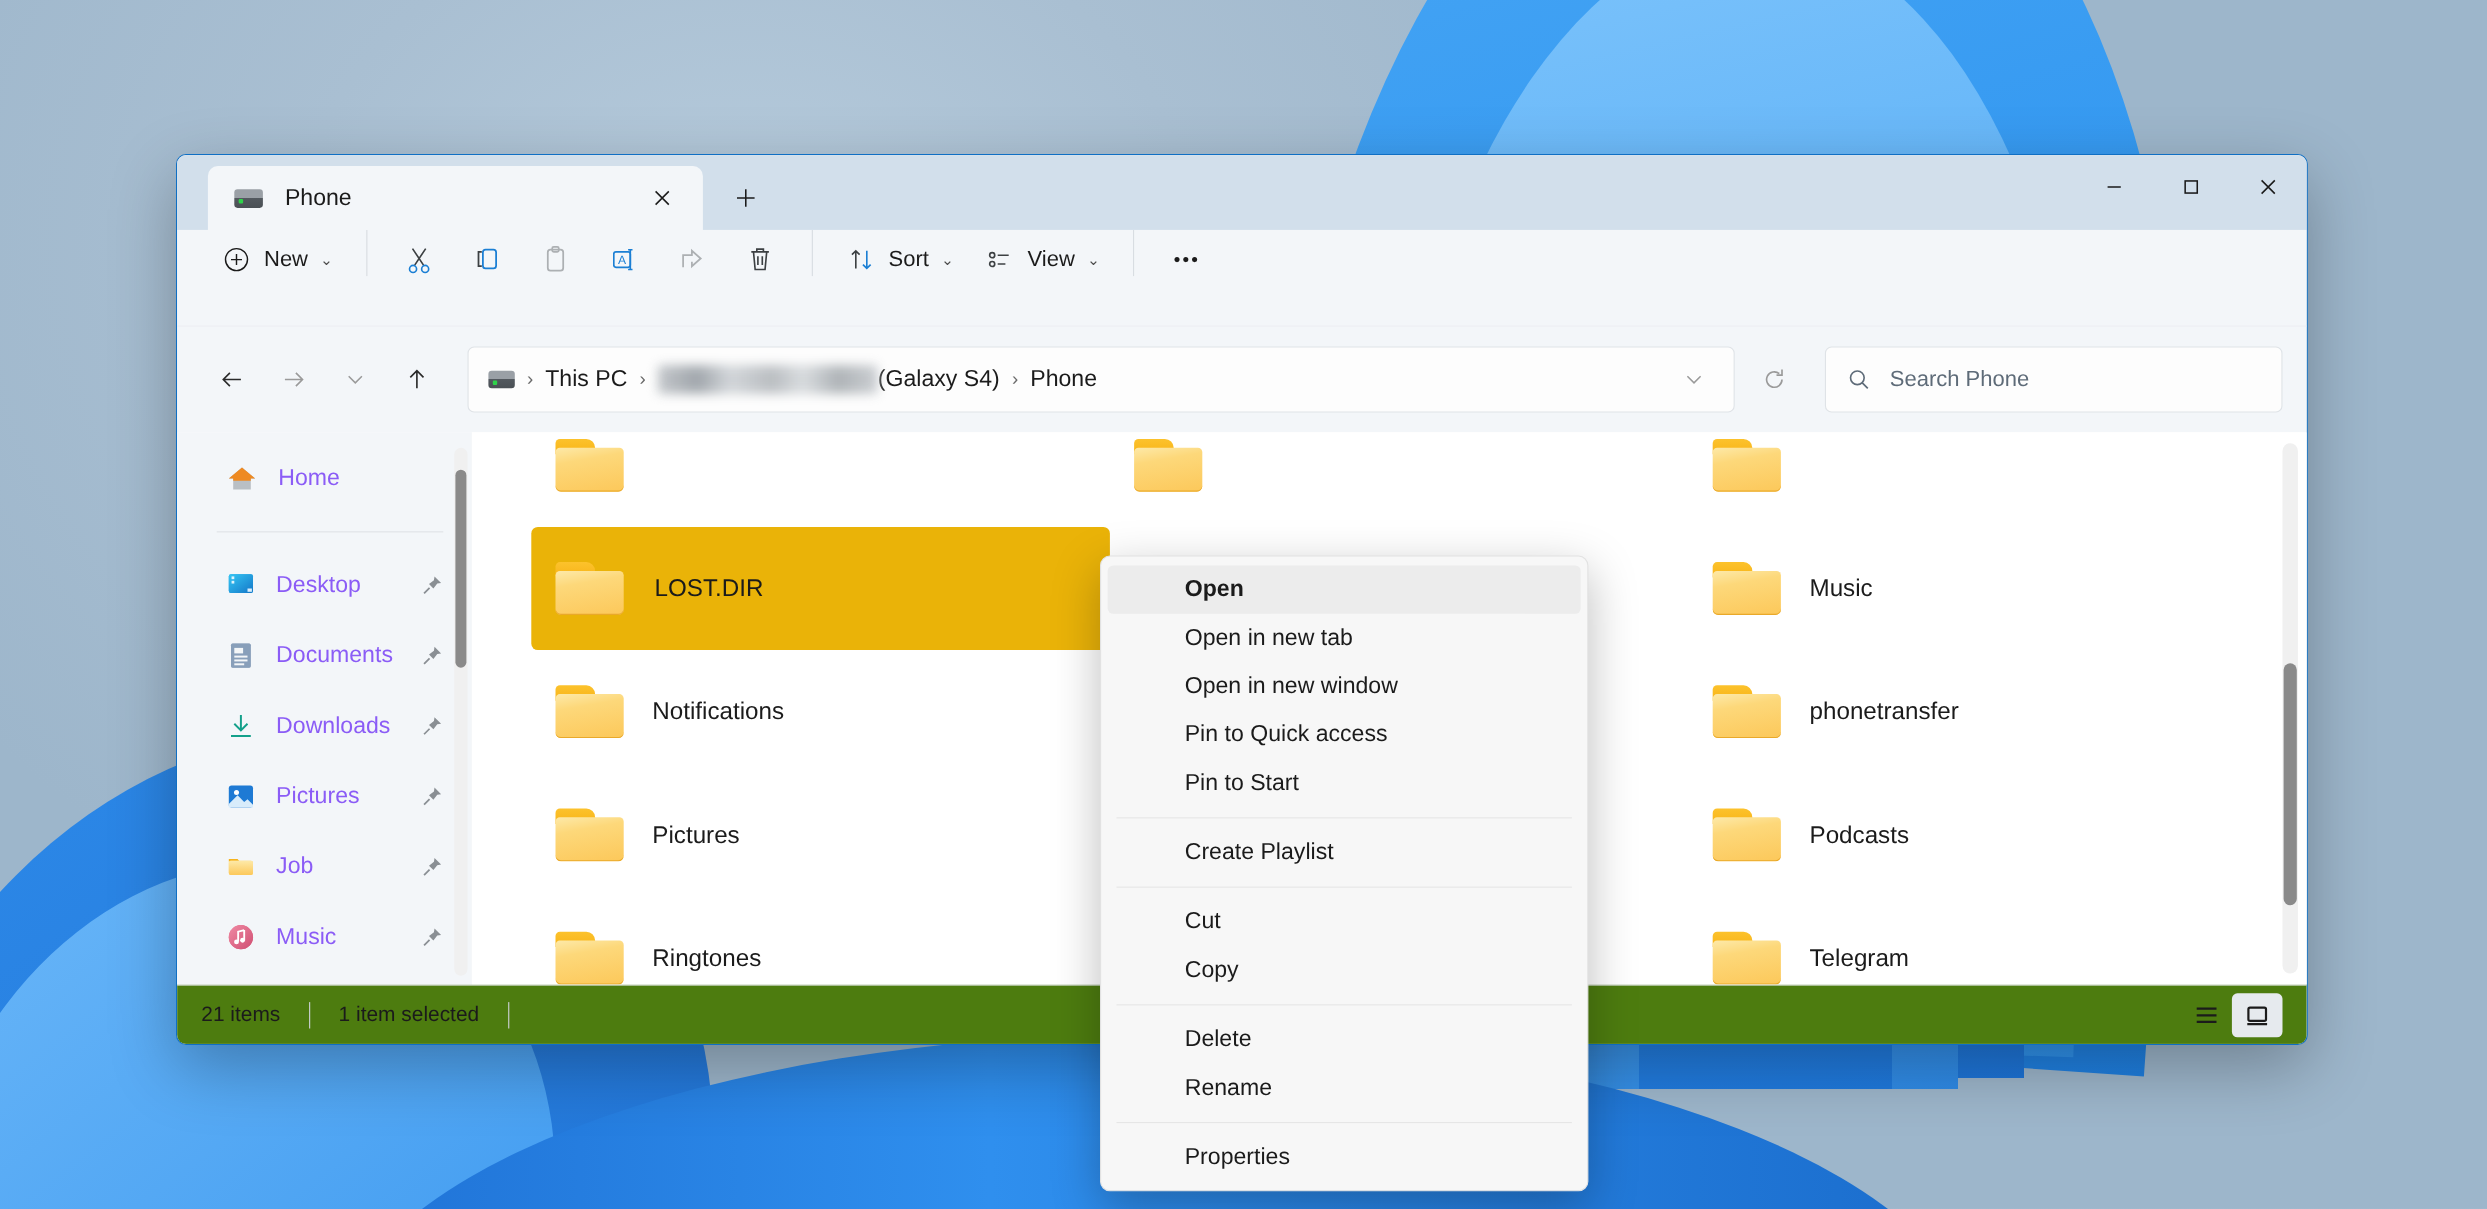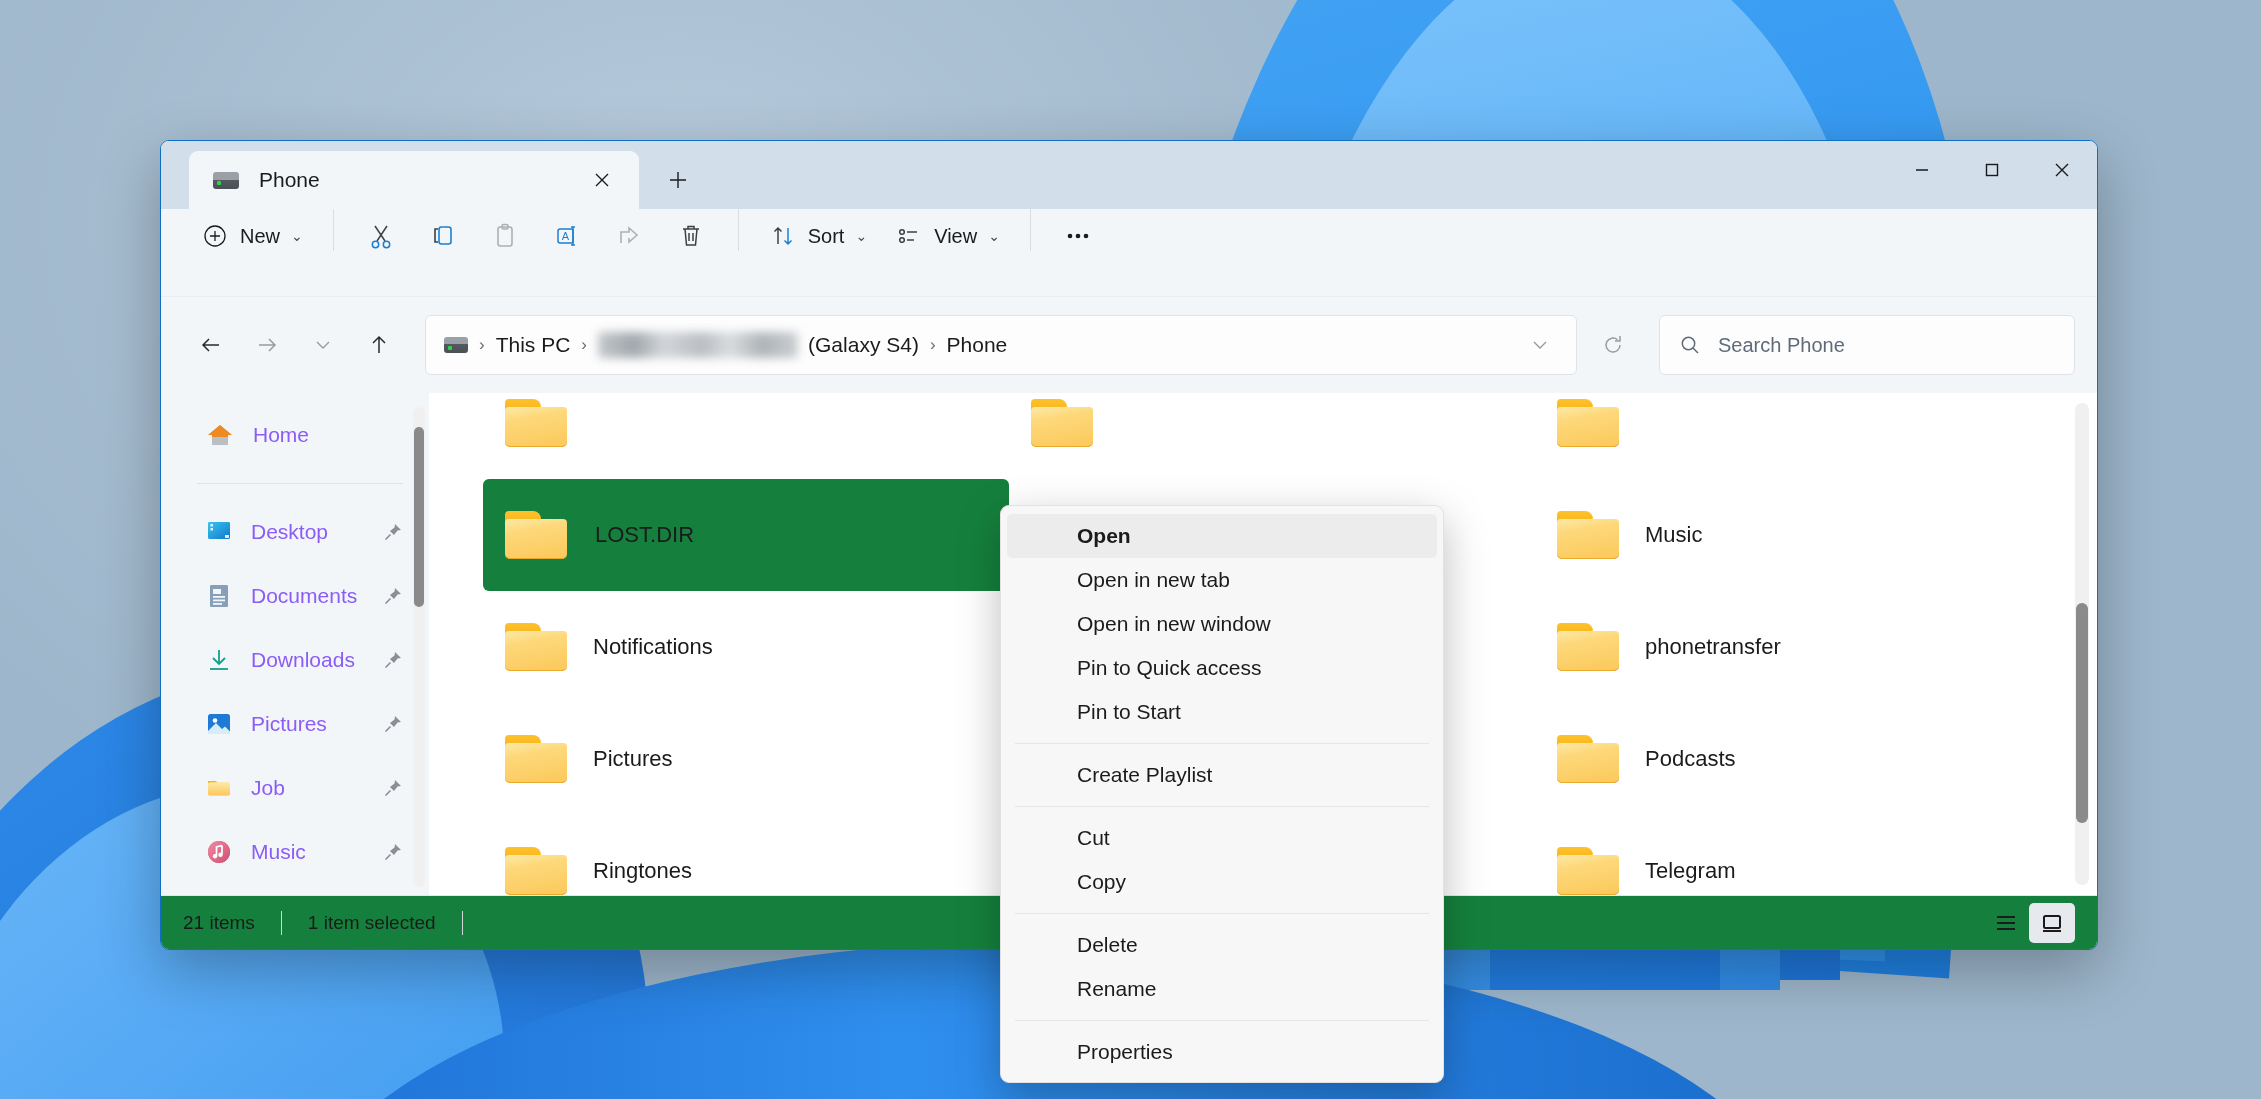--- a/index.html
+++ b/index.html
@@ -233,21 +233,21 @@
   }
   .grid {
     position: absolute; left: 54px; right: 36px; top: -26px;
     display: grid; grid-template-columns: repeat(3, 1fr);
     column-gap: 0; row-gap: 0;
   }
   .fitem {
     height: 112px; display: flex; align-items: center; gap: 26px;
     padding: 0 18px 0 22px; border-radius: 6px;
   }
-  .fitem.selected { background: #15803d; gap: 28px; }
+  .fitem.selected { background: #eab308; gap: 28px; }
   .fname { font-size: 22px; color: #1b1b1b; white-space: nowrap; }
   .folder {
     width: 62px; height: 48px; position: relative; flex: 0 0 auto;
   }
   .folder .back {
     position: absolute; left: 0; top: 0; width: 36px; height: 14px;
     background: linear-gradient(180deg,#fcc22c 0%, #f8b418 100%);
     border-radius: 4px 8px 0 0;
   }
   .folder .front {
@@ -261,21 +261,21 @@
     background: #f0f0f0; border-radius: 7px;
   }
   .fpane-thumb {
     position: absolute; left: 1px; top: 200px; width: 12px; height: 220px;
     background: #8a8a8a; border-radius: 6px;
   }
 
   
   .statusbar {
     height: 54px; flex: 0 0 auto;
-    background: #15803d; border-top: 1px solid #e4e8ec;
+    background: #4d7c0f; border-top: 1px solid #e4e8ec;
     display: flex; align-items: center; padding: 0 22px;
   }
   .status-text { font-size: 19px; color: #1b1b1b; margin-right: 26px; white-space: nowrap; }
   .status-sep { width: 1px; height: 24px; background: #d0d5da; margin-right: 26px; }
   .status-spacer { flex: 1 1 auto; }
   .viewtoggle { width: 46px; height: 40px; display: flex; align-items: center; justify-content: center; border-radius: 5px; }
   .viewtoggle.active { background: #e6eaee; }
 
   
   #ctxmenu {
@@ -449,21 +449,21 @@
         <path d="M13 21 L13 5 M7 11 L13 5 L19 11"></path>
       </svg>
     </div>
 
     <div class="crumbbar">
       <span class="crumb-dev"></span>
       <span class="crumb-sep">›</span>
       <span class="crumb">This PC</span>
       <span class="crumb-sep">›</span>
       <span class="crumb-redacted"></span>
-      <span class="crumb" style="margin-left:10px">(Galaxy S4)</span>
+      <span class="crumb" style="">(Galaxy S4)</span>
       <span class="crumb-sep">›</span>
       <span class="crumb">Phone</span>
       <span class="crumb-spacer"></span>
       <span class="nav-btn dim" style="width:44px;height:44px">
         <svg width="22" height="22" viewBox="0 0 22 22" fill="none" stroke="currentColor" stroke-width="1.4">
             <path d="M5 8 L11 14 L17 8"></path>
           </svg>
       </span>
     </div>
 

